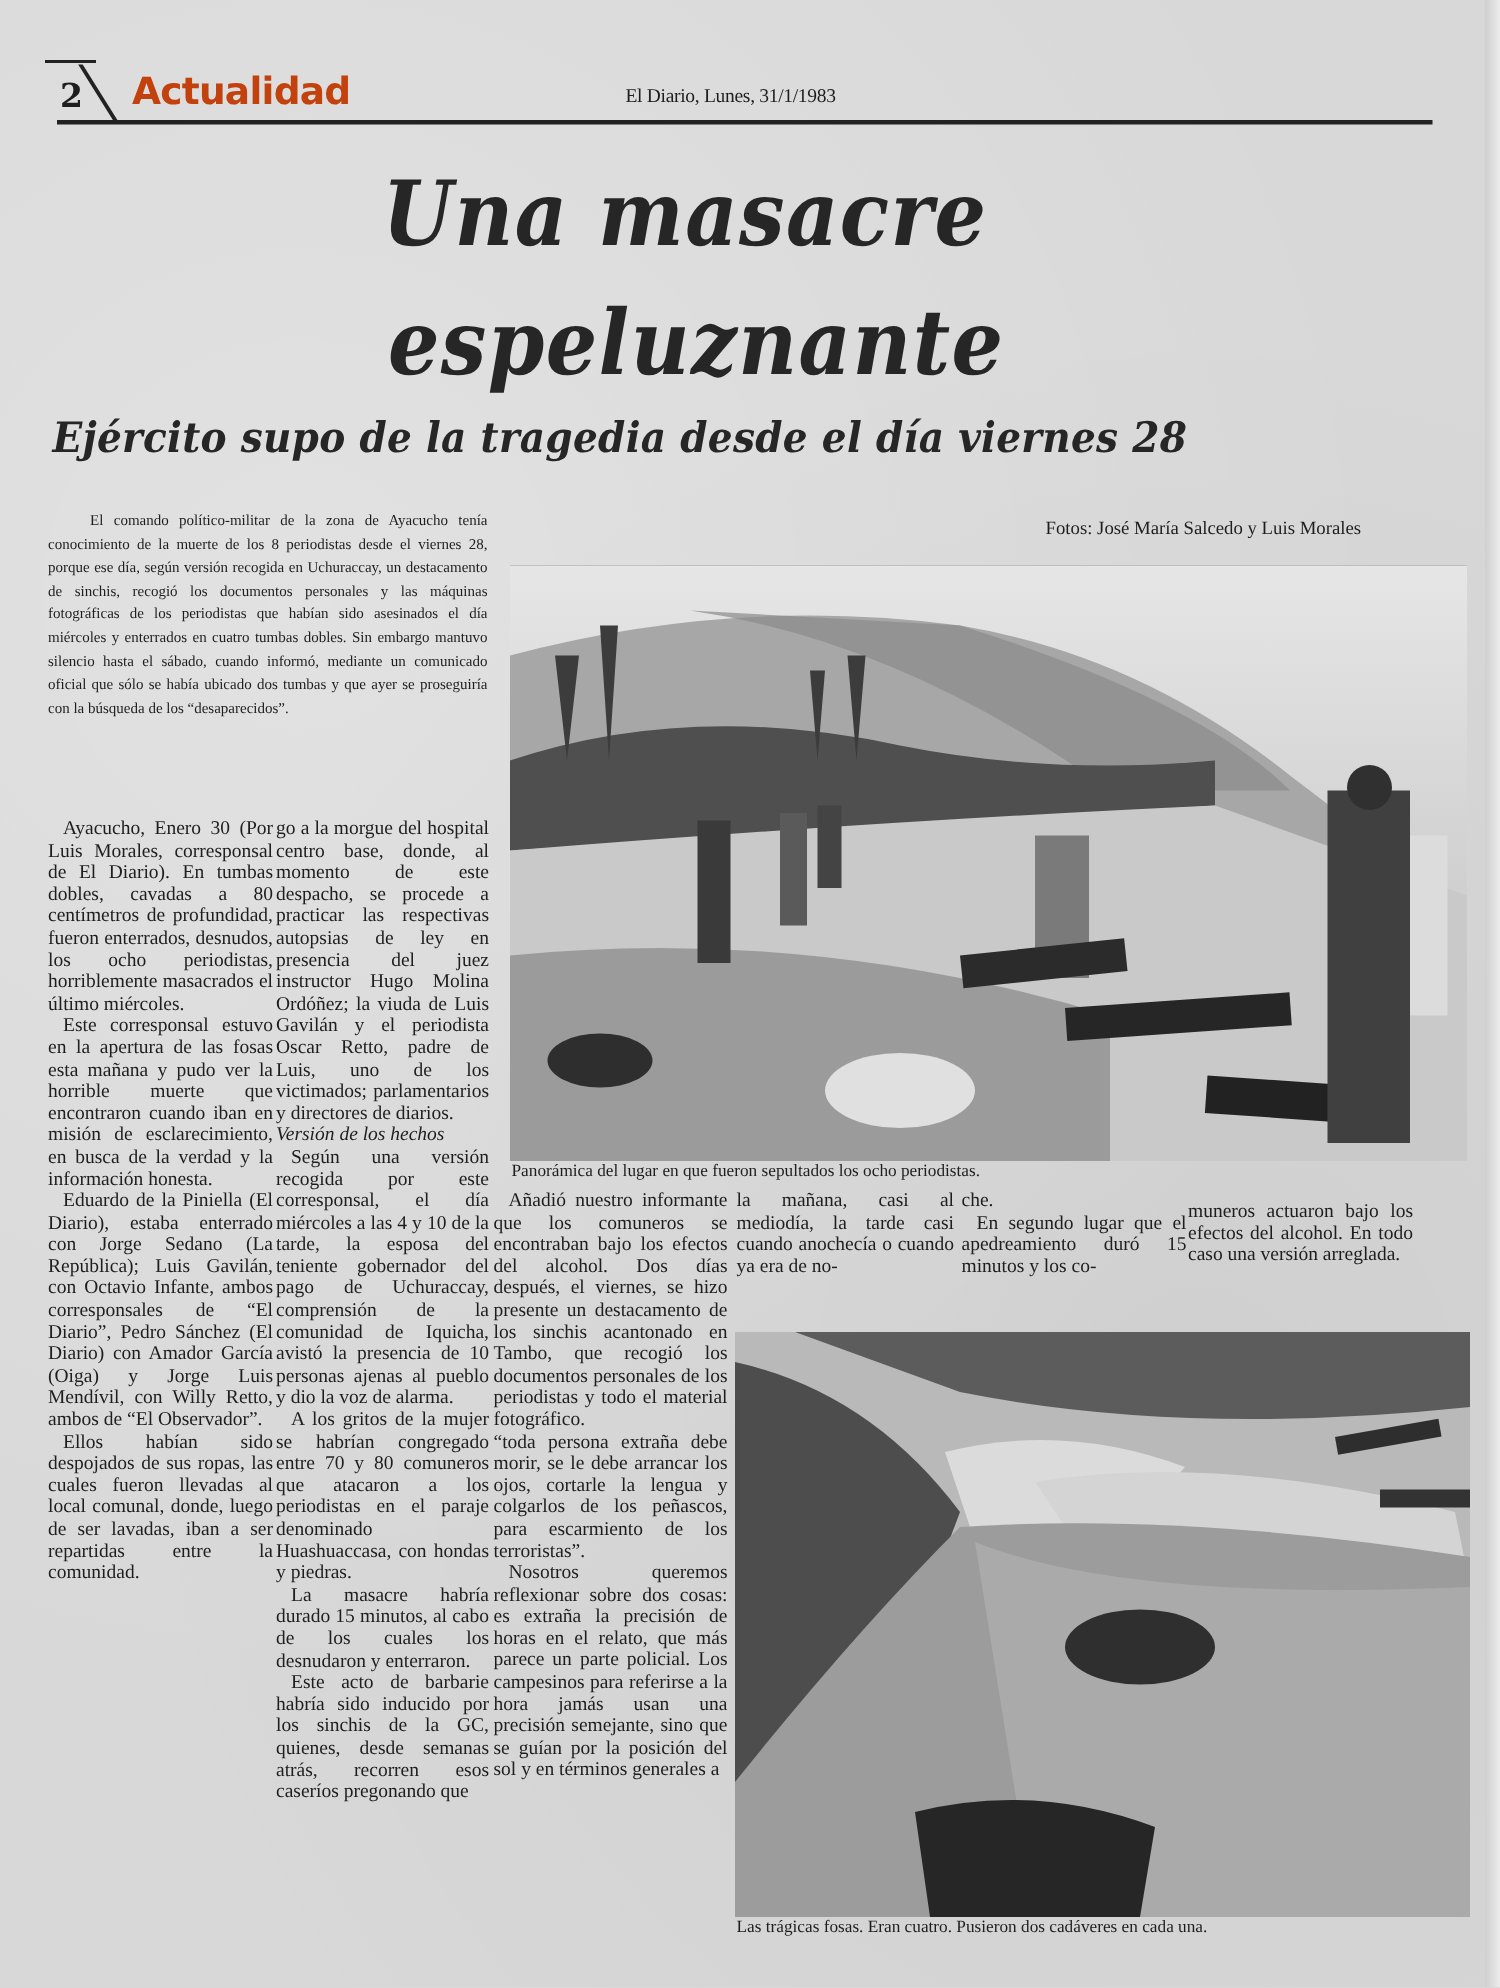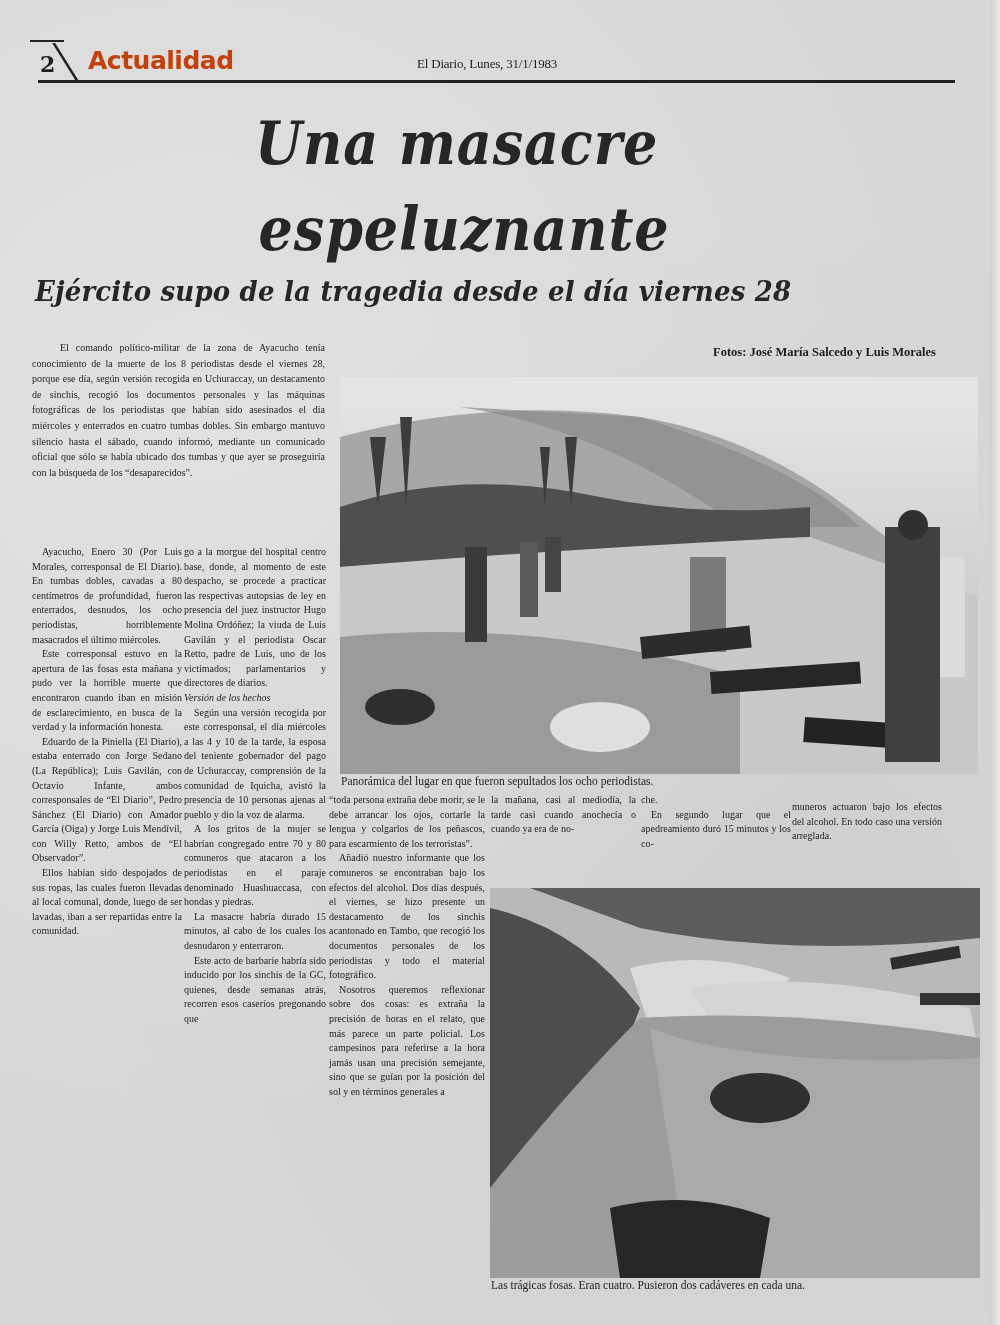--- a/index.html
+++ b/index.html
@@ -26,26 +26,26 @@
     .hdr .topline { position:absolute; left:0; top:0; width:34px; height:2px; background:#222; }
     .hdr .section { position:absolute; left:58px; top:6px; font-family:"DejaVu Sans", sans-serif; font-weight:bold; font-size:25px; letter-spacing:-0.5px; color:#c2410c; }
     .hdr .dateline { position:absolute; left:387px; top:16px; font-size:13px; letter-spacing:-0.2px; }
     .hdr .rule { position:absolute; left:8px; top:40px; width:917px; height:3px; background:#222; }
 
     
     .headline { position:absolute; left:255px; top:100px; font-family:"DejaVu Serif", serif; font-style:italic; font-weight:bold; font-size:60px; line-height:86px; color:#262626; letter-spacing:1px; transform:scaleX(0.9); transform-origin:left top; }
     .subhead { position:absolute; left:35px; top:275px; font-family:"DejaVu Serif", serif; font-style:italic; font-weight:bold; font-size:28px; color:#262626; letter-spacing:0.2px; white-space:nowrap; transform:scaleX(0.93); transform-origin:left top; }
 
     
-    .credits { position:absolute; left:697px; top:345px; font-size:12.5px; font-weight:bold; white-space:nowrap;margin-left:16px; }
+    .credits { position:absolute; left:697px; top:345px; font-size:12.5px; font-weight:normal; white-space:nowrap; }
 
     
     .lead { position:absolute; left:32px; top:340px; width:293px; font-size:10px; line-height:15.6px; text-align:justify; text-indent:28px; }
 
-    .col { position:absolute; font-size:10px; line-height:14.6px; text-align:justify; hyphens:manual; }
+    .col { position:absolute; font-size:13px; line-height:14.6px; text-align:justify; hyphens:manual; }
     .col p { margin:0; text-indent:10px; }
     .col1 { left:32px; top:545px; width:150px; }
     .col2 { left:184px; top:545px; width:142px; }
     .col3 { left:329px; top:793px; width:156px; }
     .col4 { left:491px; top:793px; width:145px; }
     .col5 { left:641px; top:793px; width:150px; }
     .col6 { left:792px; top:800px; width:150px; }
     .subtitle { font-style:italic; margin:12px 0 8px 0; text-indent:0 !important; }
 
     
@@ -123,22 +123,22 @@
     <rect x="465" y="340" width="120" height="25" fill="#222" transform="rotate(4 465 340)"></rect>
     <ellipse cx="260" cy="350" rx="50" ry="25" fill="#e0e0e0"></ellipse>
     <rect x="545" y="150" width="55" height="235" fill="#404040"></rect>
     <circle cx="573" cy="148" r="15" fill="#303030"></circle>
     <rect x="600" y="180" width="25" height="120" fill="#dcdcdc"></rect>
   </svg>
 </div>
 <div class="caption cap1">Panorámica del lugar en que fueron sepultados los ocho periodistas.</div>
 
 <div class="col col3">
+  <p>Añadió nuestro informante que los comuneros se encontraban bajo los efectos del alcohol. Dos días después, el viernes, se hizo presente un destacamento de los sinchis acantonado en Tambo, que recogió los documentos personales de los periodistas y todo el material fotográfico.</p>
   <p style="text-indent:0">“toda persona extraña debe morir, se le debe arrancar los ojos, cortarle la lengua y colgarlos de los peñascos, para escarmiento de los terroristas”.</p>
-  <p>Añadió nuestro informante que los comuneros se encontraban bajo los efectos del alcohol. Dos días después, el viernes, se hizo presente un destacamento de los sinchis acantonado en Tambo, que recogió los documentos personales de los periodistas y todo el material fotográfico.</p>
   <p>Nosotros queremos reflexionar sobre dos cosas: es extraña la precisión de horas en el relato, que más parece un parte policial. Los campesinos para referirse a la hora jamás usan una precisión semejante, sino que se guían por la posición del sol y en términos generales a</p>
 </div>
 <div class="col col4">
   <p style="text-indent:0">la mañana, casi al mediodía, la tarde casi cuando anochecía o cuando ya era de no-</p>
 </div>
 <div class="col col5">
   <p style="text-indent:0">che.</p>
   <p>En segundo lugar que el apedreamiento duró 15 minutos y los co-</p>
 </div>
 <div class="col col6">

